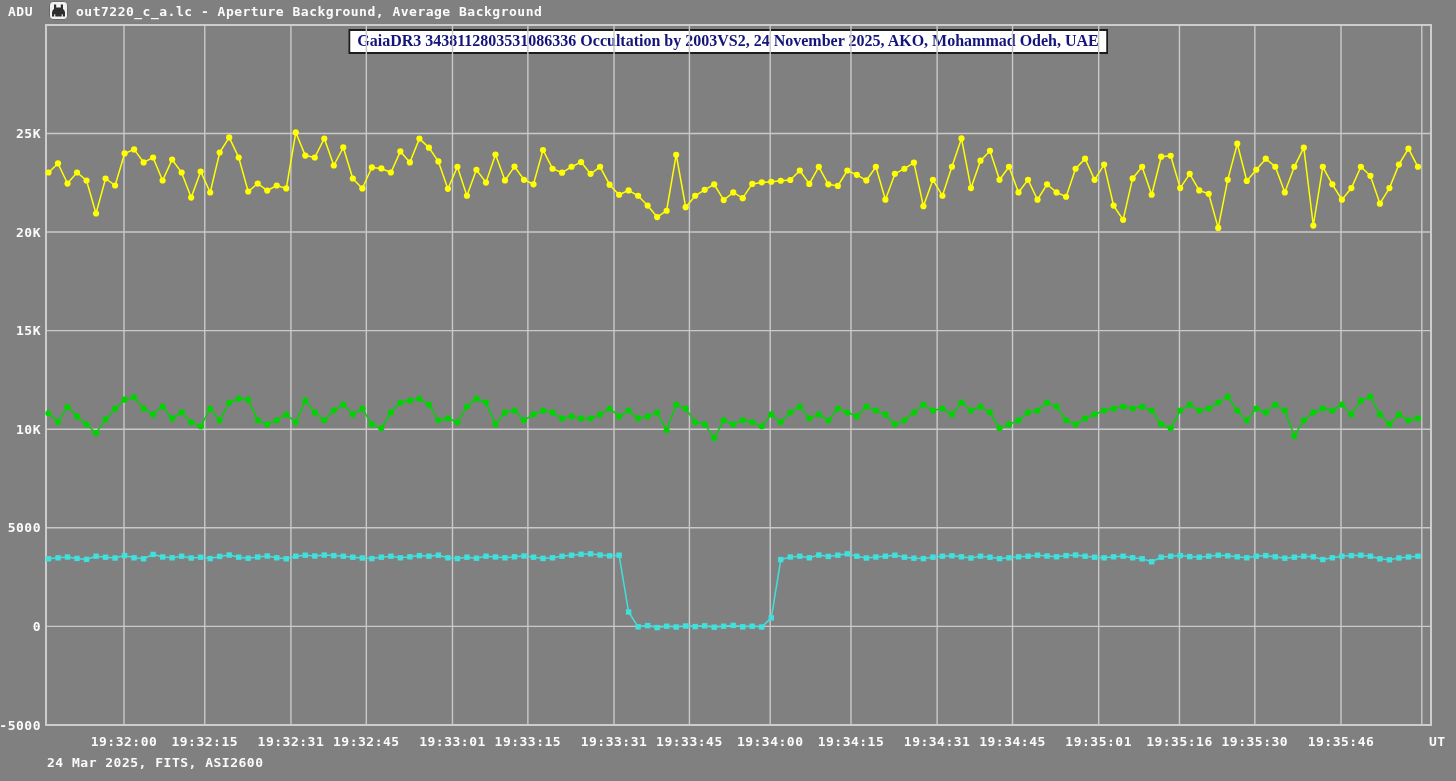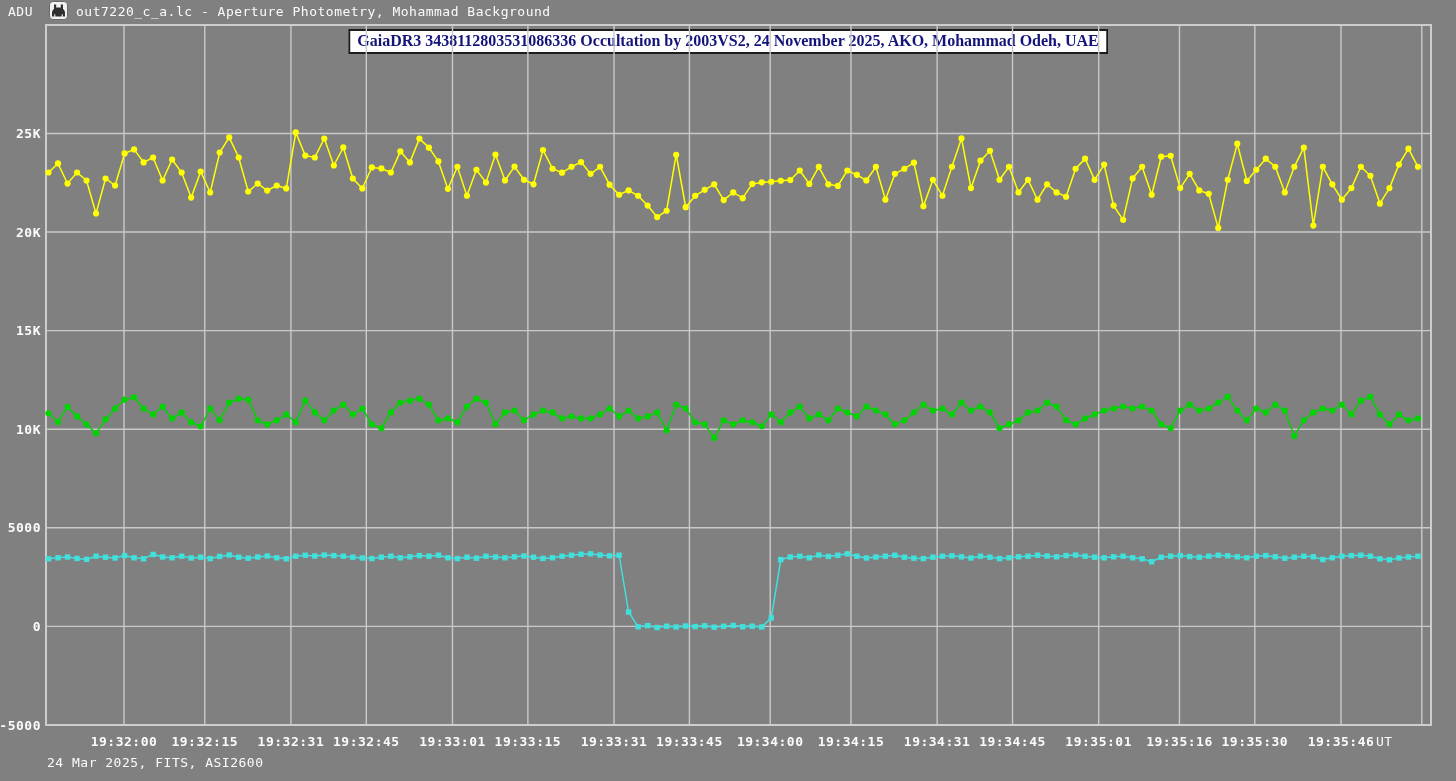--- a/index.html
+++ b/index.html
@@ -2,53 +2,53 @@
 <html><head>
 <meta charset="utf-8">
 <style>
   html,body{margin:0;padding:0;background:#6e6e6e;}
   .screen{
     position:relative;width:1456px;height:781px;overflow:hidden;
     background:#808080;
     font-family:"DejaVu Sans Mono","Liberation Mono",monospace;
   }
   .hdr-text{
-    position:absolute;color:#fbfbfb;font-weight:400;font-size:13px;letter-spacing:0.5px;
+    position:absolute;color:#fbfbfb;font-weight:700;font-size:13px;letter-spacing:0.5px;
     white-space:nowrap;
   }
   #adu-label{left:8px;top:4px;}
   #win-title{left:76px;top:4px;}
   #app-icon{position:absolute;left:49px;top:1px;width:19px;height:19px;}
   .annotation-box{
     position:absolute;top:29px;left:50%;transform:translateX(-50%);
     background:#ffffff;border:2px solid #1c1c1c;padding:1px 7px 2px 7px;
     font-family:"Liberation Serif","DejaVu Serif",serif;font-weight:700;font-size:16px;
     color:#14147a;white-space:nowrap;
   }
   #plot-area{position:absolute;left:0;top:0;}
   svg text{
     font-family:"DejaVu Sans Mono","Liberation Mono",monospace;
     font-weight:700;font-size:13px;fill:#fbfbfb;letter-spacing:0.5px;
   }
   #footer-left{left:47px;top:755px;}
-  #ut-label{left:1376px;top:734px;text-align:center;}
+  #ut-label{left:1429px;top:734px;text-align:center;}
 </style>
 </head>
 <body>
 
 <div class="screen">
 
   <div id="adu-label" class="hdr-text">ADU</div>
 
   <svg id="app-icon" viewBox="0 0 19 19">
     <rect x="0.5" y="0.5" width="18" height="18" rx="3.5" fill="#f2f2f2" stroke="#6a6a6a"></rect>
     <path d="M5 3.5 h2.2 v3 h4.6 v-3 H14 v4.4 c1.4 1 2 2.4 2 3.9 v3.7 h-2.2 v-2.2 h-1.1 v2.2 H6.3 v-2.2 H5.2 v2.2 H3 v-3.7 c0-1.5 .6-2.9 2-3.9 z" fill="#2f2f2f"></path>
   </svg>
 
-  <div id="win-title" class="hdr-text">out7220_c_a.lc - Aperture Photometry, Mohammad Background</div>
+  <div id="win-title" class="hdr-text">out7220_c_a.lc - Aperture Background, Average Background</div>
 
   <div class="annotation-box">
     <span>GaiaDR3 3438112803531086336 Occultation by 2003VS2, 24 November 2025, AKO, Mohammad Odeh, UAE</span>
   </div>
 
   <div id="plot-area">
     <svg id="plot" width="1456" height="781">
         <line x1="46" y1="133.45070422535213" x2="1431" y2="133.45070422535213" stroke="#c9c9c9" stroke-width="1.4"></line>
         <text x="41" y="137.95070422535213" text-anchor="end">25K</text>
         <line x1="46" y1="232.04225352112675" x2="1431" y2="232.04225352112675" stroke="#c9c9c9" stroke-width="1.4"></line>

